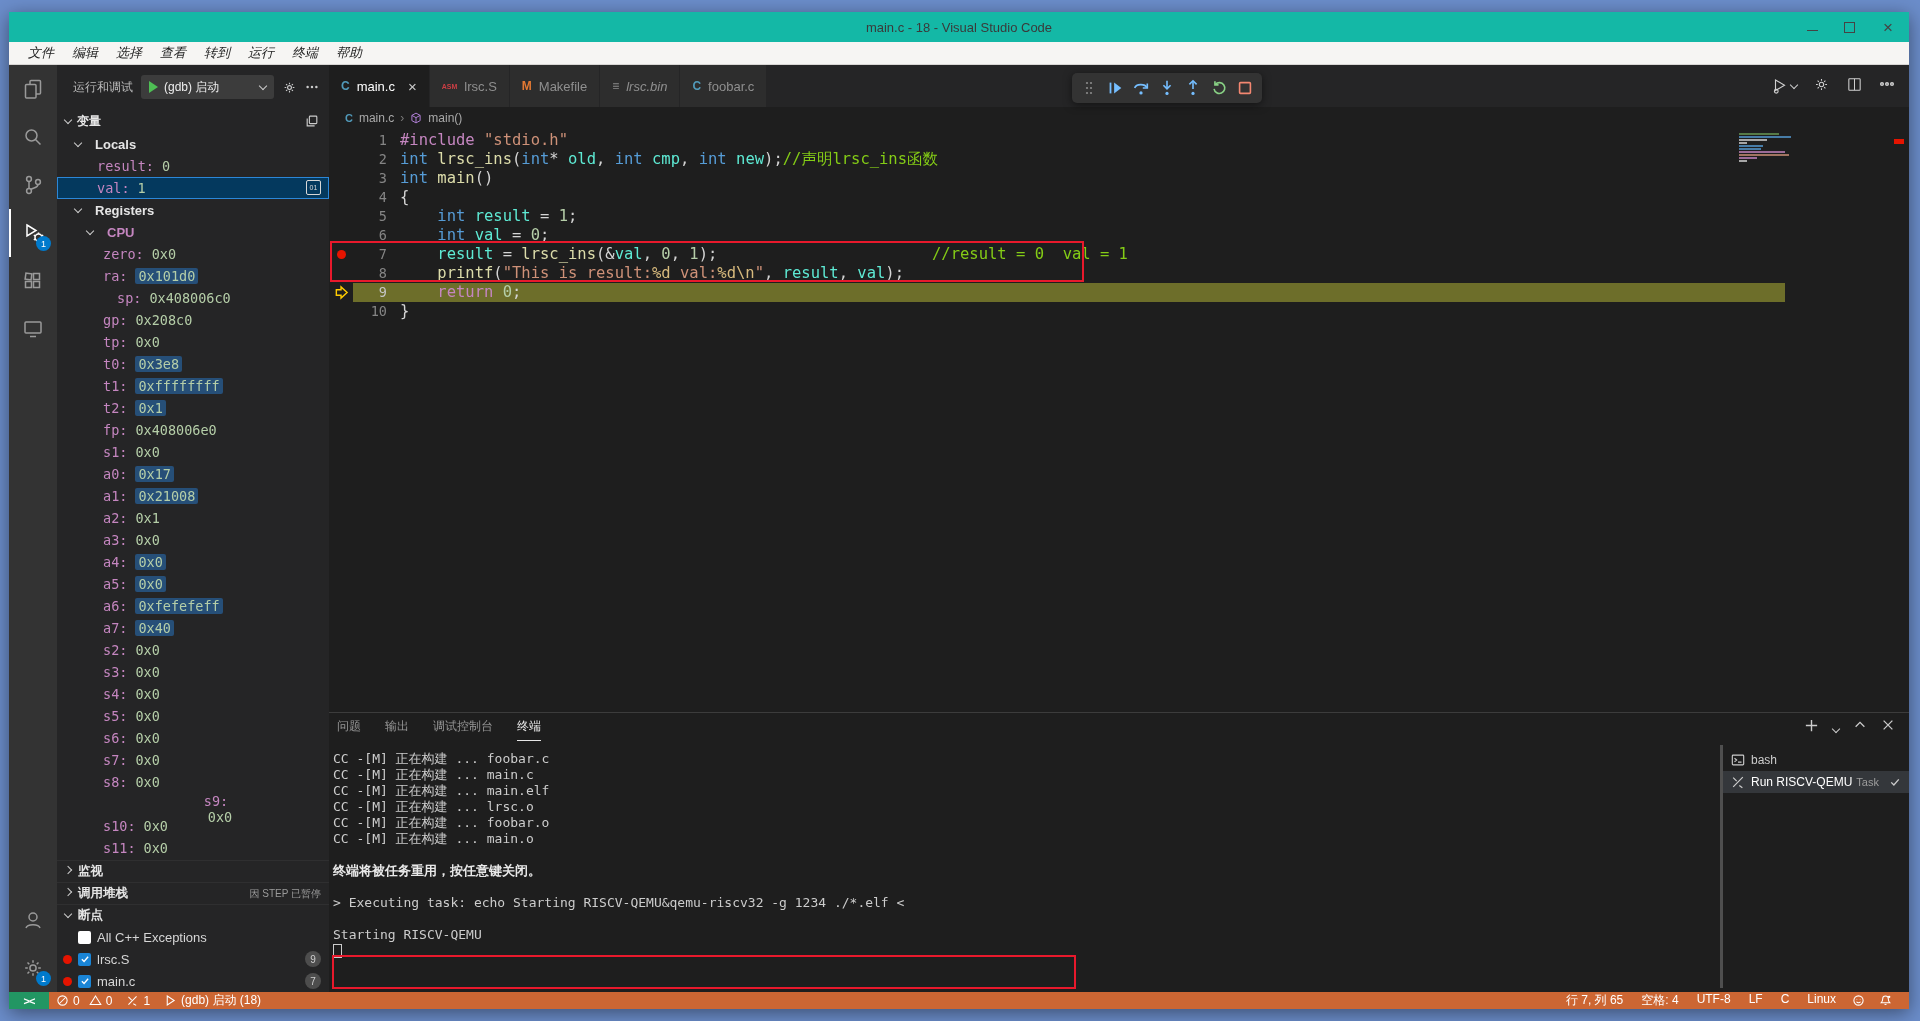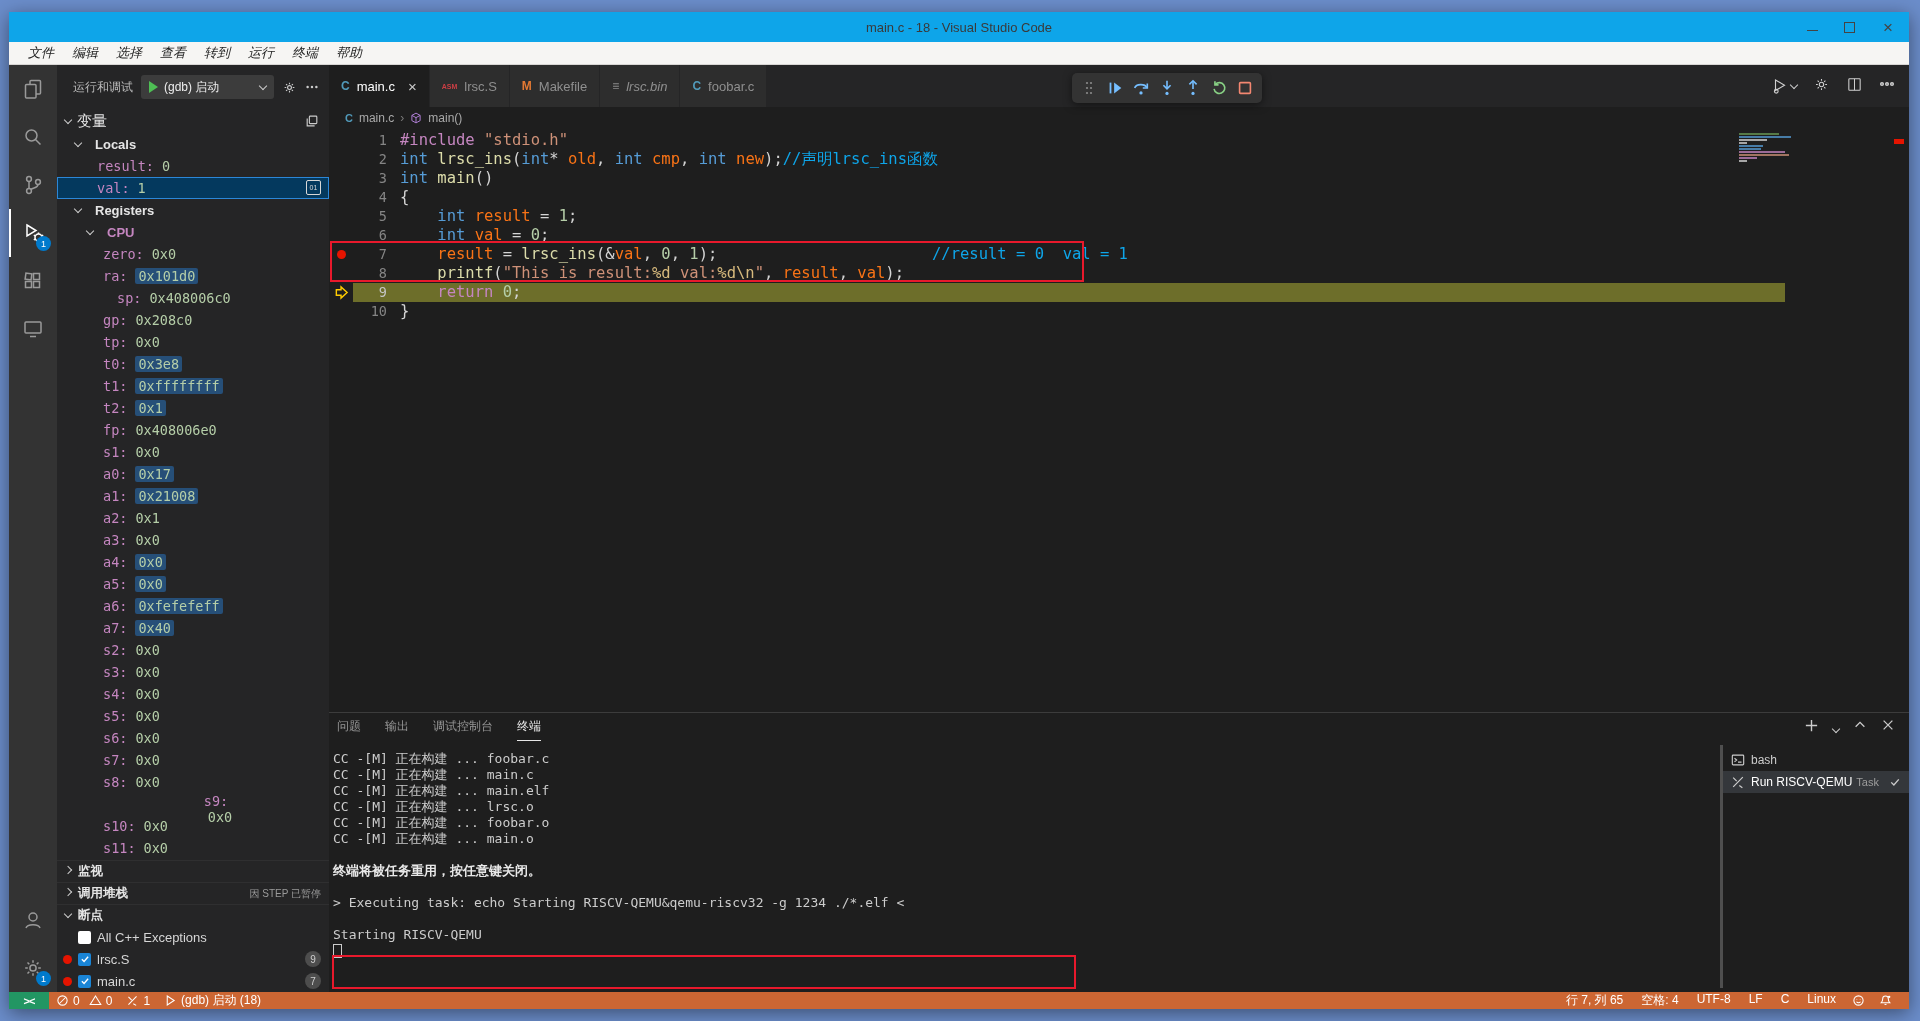--- a/index.html
+++ b/index.html
@@ -4,21 +4,21 @@
 <style>
   * { margin:0; padding:0; box-sizing:border-box; }
   html,body { width:1920px; height:1021px; overflow:hidden; }
   body { background:#6b8dca; font-family:"Liberation Sans", sans-serif; position:relative; }
 
   .window { position:absolute; left:9px; top:12px; width:1900px; height:997px;
             display:flex; flex-direction:column; background:#1e1e1e;
             box-shadow:0 4px 18px rgba(0,0,0,.45); }
 
   
-  .titlebar { height:30px; background:#0ea5e9; position:relative; display:flex;
+  .titlebar { height:30px; background:#14b8a6; position:relative; display:flex;
               align-items:center; justify-content:center; flex:none; }
   .titlebar .title { font-size:13px; color:#3a3a3a; }
   .win-controls { position:absolute; right:14px; top:0; height:100%; display:flex; gap:26px; align-items:center; }
   .wc { width:14px; height:14px; display:flex; align-items:center; justify-content:center;
         color:#444; font-size:14px; cursor:default; }
   .wc-min { border-bottom:1.6px solid #444; height:8px; width:11px; }
   .wc-max { width:11px; height:11px; border:1.6px solid #444; }
   .wc-close { font-size:17px; line-height:11px; }
 
   .menubar { height:23px; background:#f6f5f3; border-bottom:1px solid #d8d6d4;
@@ -45,21 +45,21 @@
   .sb-toolbar .lbl { font-size:12px; color:#bbbbbb; white-space:nowrap; }
   .cfg-select { height:24px; background:#3c3c3c; border-radius:3px; display:flex; align-items:center;
                 gap:6px; padding:0 8px; flex:1; min-width:0; }
   .cfg-select .play { width:0; height:0; border-left:9px solid #4ebe54; border-top:6px solid transparent; border-bottom:6px solid transparent; }
   .cfg-select .txt { font-size:12px; color:#eeeeee; white-space:nowrap; overflow:hidden; flex:1; }
   .chev { display:inline-block; width:6px; height:6px; border-right:1.4px solid #cccccc; border-bottom:1.4px solid #cccccc; transform:rotate(45deg); margin-top:-3px; }
   .chev.right { transform:rotate(-45deg); }
   .sb-iconbtn { color:#cccccc; display:flex; align-items:center; }
 
   .sb-varheader { height:24px; flex:none; display:flex; align-items:center; padding:0 10px 0 8px; gap:6px; }
-  .sb-varheader .name { font-size:15px; font-weight:normal; color:#e7e7e7; flex:1; }
+  .sb-varheader .name { font-size:12px; font-weight:bold; color:#e7e7e7; flex:1; }
 
   .sb-tree { height:727px; flex:none; overflow:hidden; font-family:"DejaVu Sans Mono", monospace; }
   .treerow { height:22px; display:flex; align-items:center; font-size:13.5px; position:relative; }
   .treerow .rname { color:#c586c0; }
   .treerow .rval { color:#b5cea8; margin-left:8px; }
   .treerow .rval.changed { background:#264f78; border-radius:2px; padding:0 3px; }
   .treerow.sect { font-family:"Liberation Sans",sans-serif; font-weight:bold; font-size:13px; color:#e5e5e5; gap:7px; }
   .treerow.sel { background:#04395e; outline:1px solid #2b87d8; outline-offset:-1px; }
   .binicon { position:absolute; right:8px; top:3px; width:15px; height:15px; border:1.3px solid #d7d7d7;
              border-radius:2px; display:flex; align-items:center; justify-content:center; font-size:7px; color:#d7d7d7;
@@ -103,22 +103,22 @@
 
   .codearea { height:583px; flex:none; position:relative; padding-top:2px; overflow:hidden; }
   .cl { display:flex; height:19px; line-height:19px; font-family:"DejaVu Sans Mono",monospace; font-size:15.5px; white-space:pre; }
   .cl .bpm { width:24px; flex:none; display:flex; align-items:center; justify-content:center; }
   .cl .ln { width:34px; flex:none; text-align:right; color:#858585; font-size:13.5px; }
   .cl .ct { margin-left:13px; color:#d4d4d4; }
   .cl.current { background:linear-gradient(to right, transparent 24px, #6d6e2a 24px, #6d6e2a calc(100% - 124px), transparent calc(100% - 124px)); }
   .cl.current .ln { color:#c6c6c6; }
   .bpdot { width:9px; height:9px; border-radius:50%; background:#e51400; }
   .tk-pp { color:#c586c0; } .tk-kw { color:#569cd6; } .tk-fn { color:#dcdcaa; }
-  .tk-v { color:#f97316; } .tk-n { color:#b5cea8; } .tk-str { color:#ce9178; }
-  .tk-esc { color:#d7ba7d; } .tk-c { color:#0ea5e9; } .tk-t { color:#d4d4d4; }
+  .tk-v { color:#5eead4; } .tk-n { color:#b5cea8; } .tk-str { color:#ce9178; }
+  .tk-esc { color:#d7ba7d; } .tk-c { color:#84cc16; } .tk-t { color:#d4d4d4; }
 
   .anno-box { position:absolute; border:2.5px solid #e8192c; pointer-events:none; }
   .minimap { position:absolute; right:112px; top:4px; width:58px; }
   .minimap i { display:block; height:2px; margin-bottom:1px; opacity:.75; }
   .ovr-tick { position:absolute; right:5px; top:74px; width:10px; height:5px; background:#e51400; }
 
   .debug-toolbar { position:absolute; left:743px; top:8px; height:30px; background:#333333; border-radius:5px;
                    box-shadow:0 2px 8px rgba(0,0,0,.5); display:flex; align-items:center; padding:0 6px; gap:4px; z-index:20; }
   .dtb { width:22px; height:22px; display:flex; align-items:center; justify-content:center; }
 

